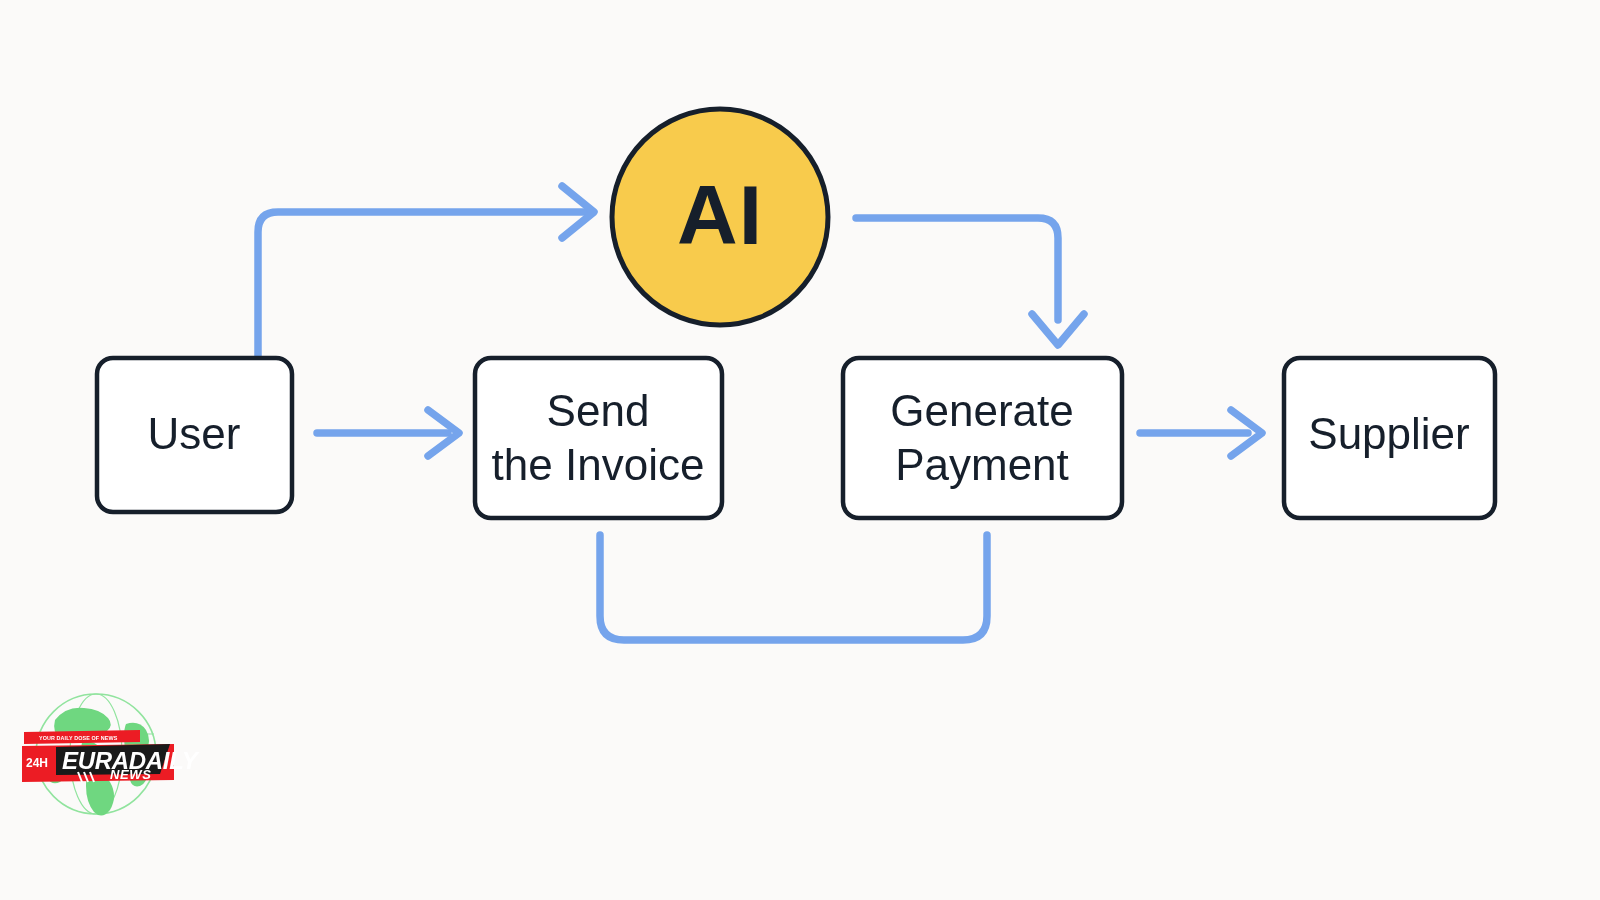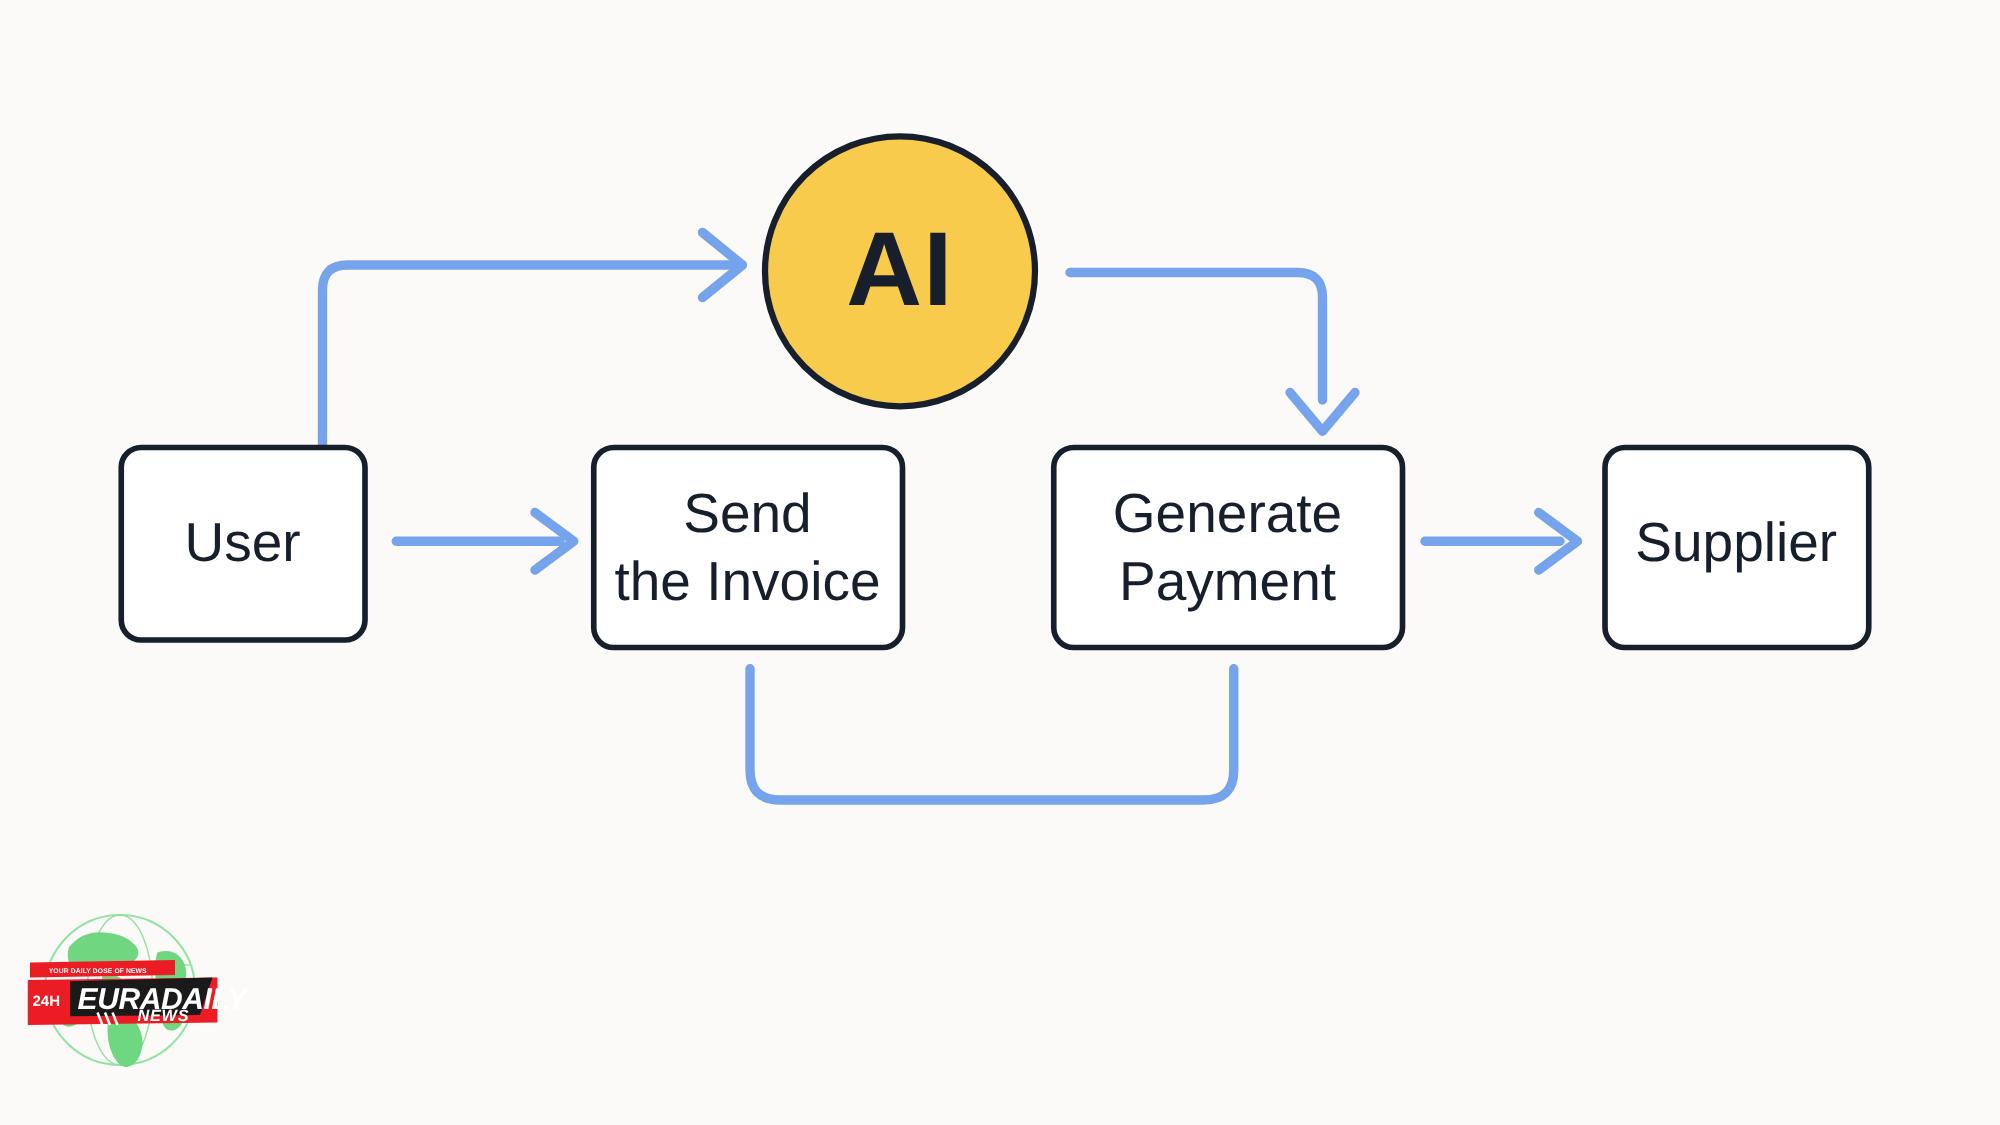--- a/index.html
+++ b/index.html
@@ -64,21 +64,21 @@
     stroke: #75a4ec;
     stroke-width: 7.5;
     stroke-linecap: round;
     stroke-linejoin: round;
   }
 
   
   #watermark {
     position: absolute;
     left: 22px;
-    top: 706px;
+    top: 668px;
     width: 190px;
     height: 175px;
   }
   #watermark svg { display: block; }
   .wm-tagline {
     font-family: "Liberation Sans", sans-serif;
     font-size: 5.4px;
     font-weight: 700;
     fill: #ffffff;
     letter-spacing: 0.1px;

